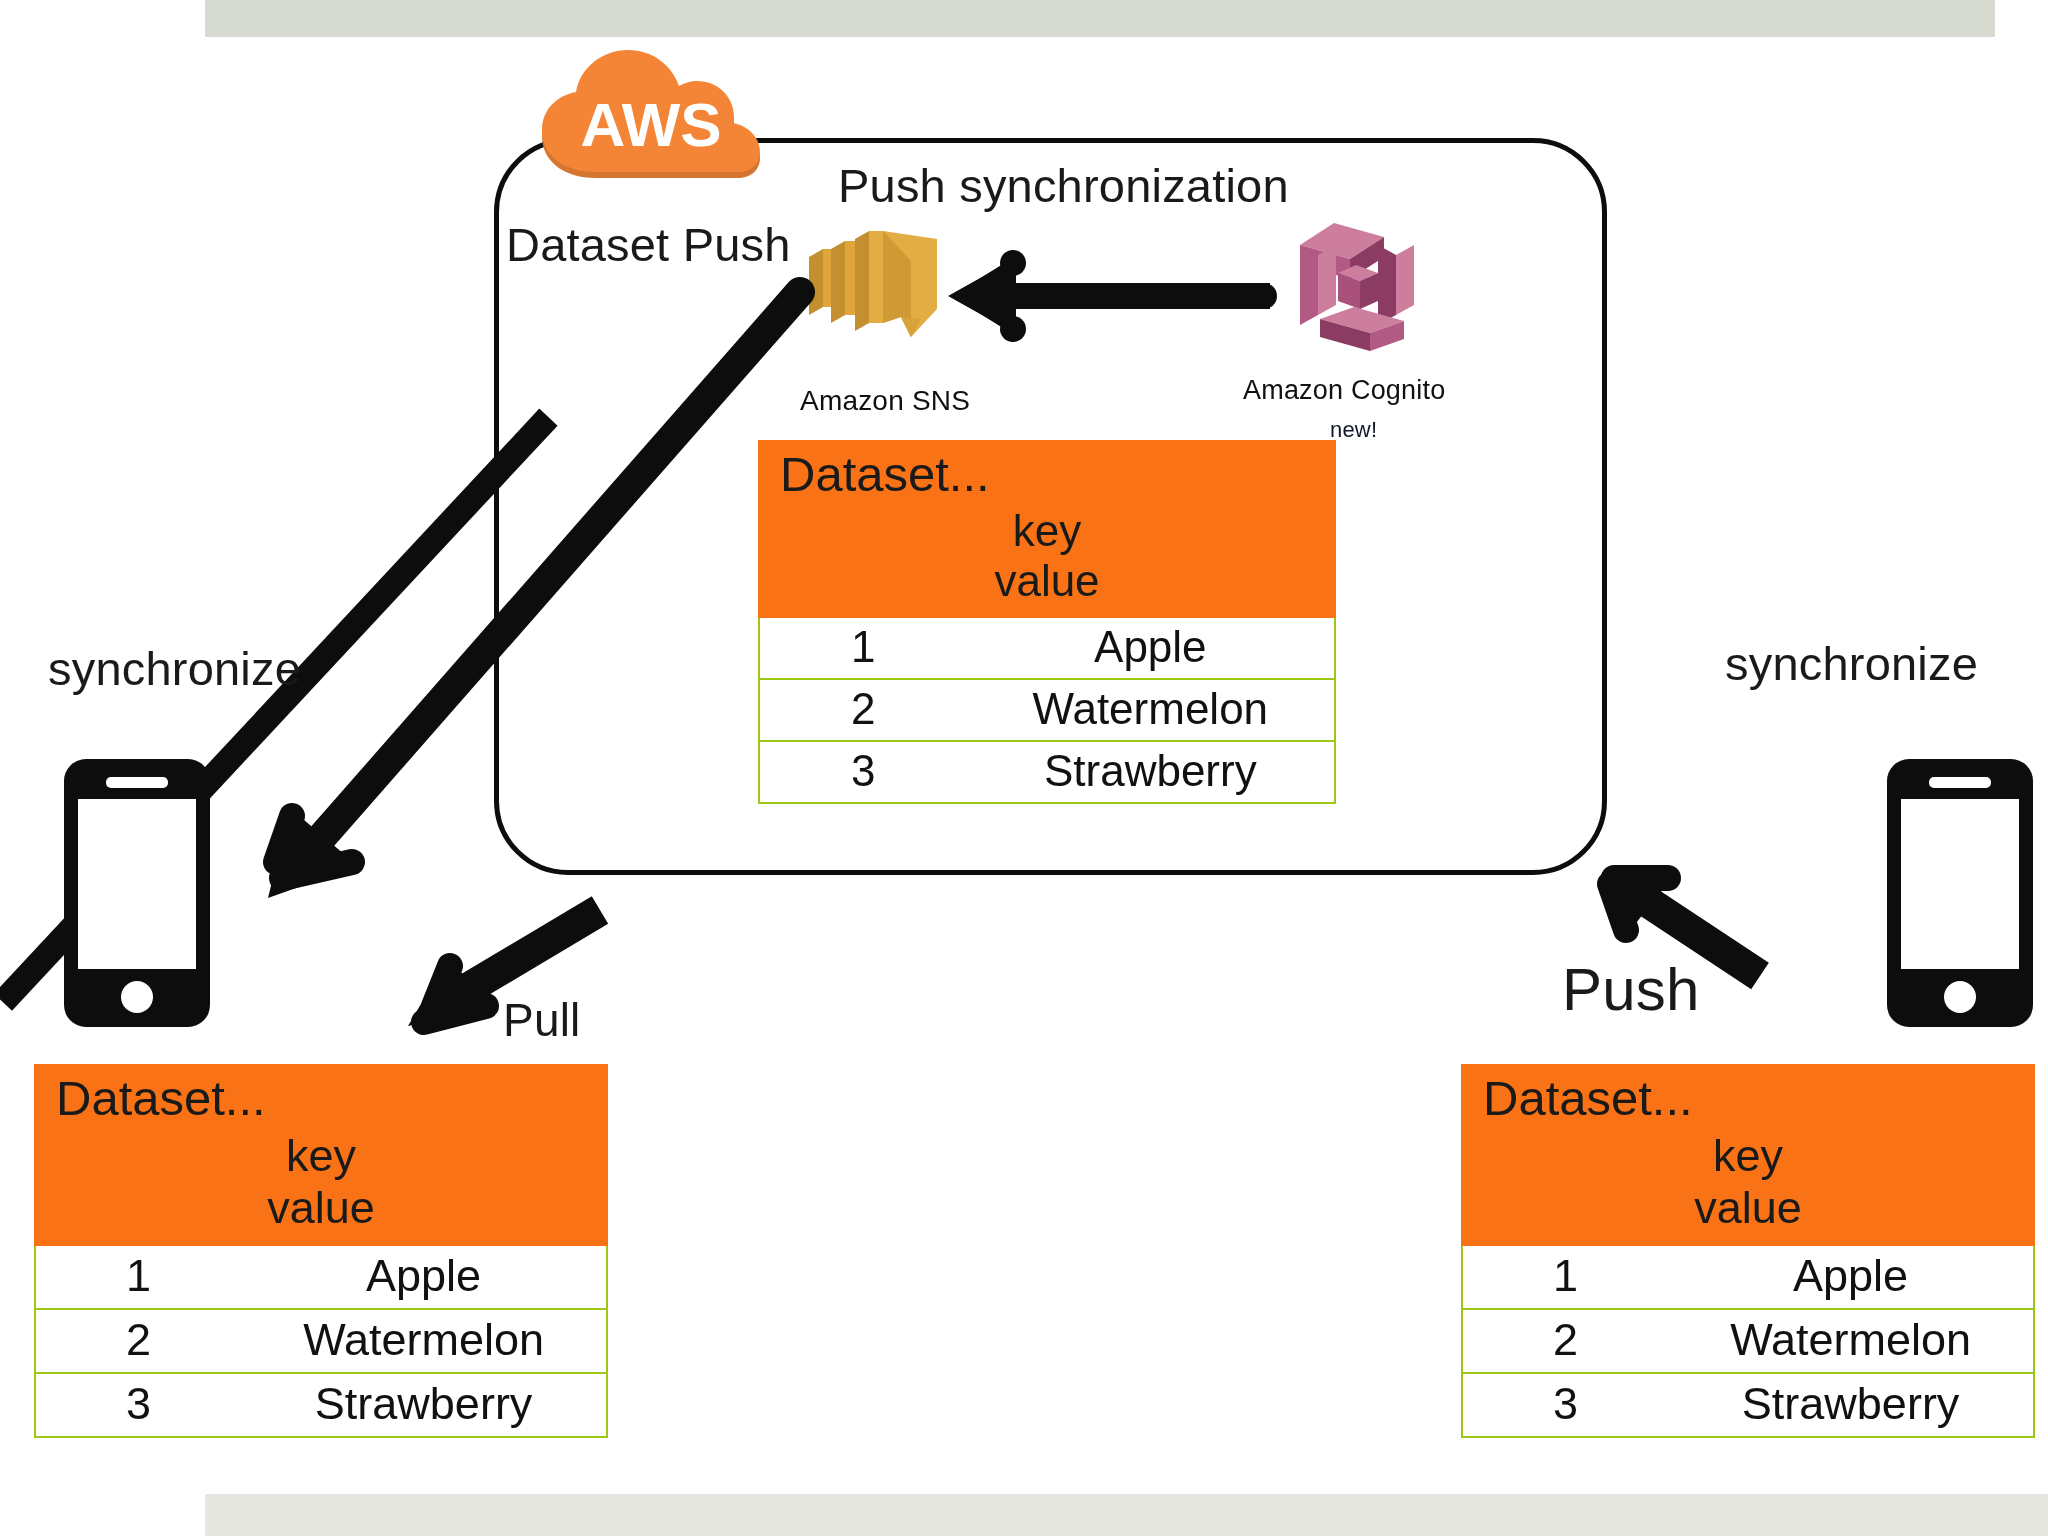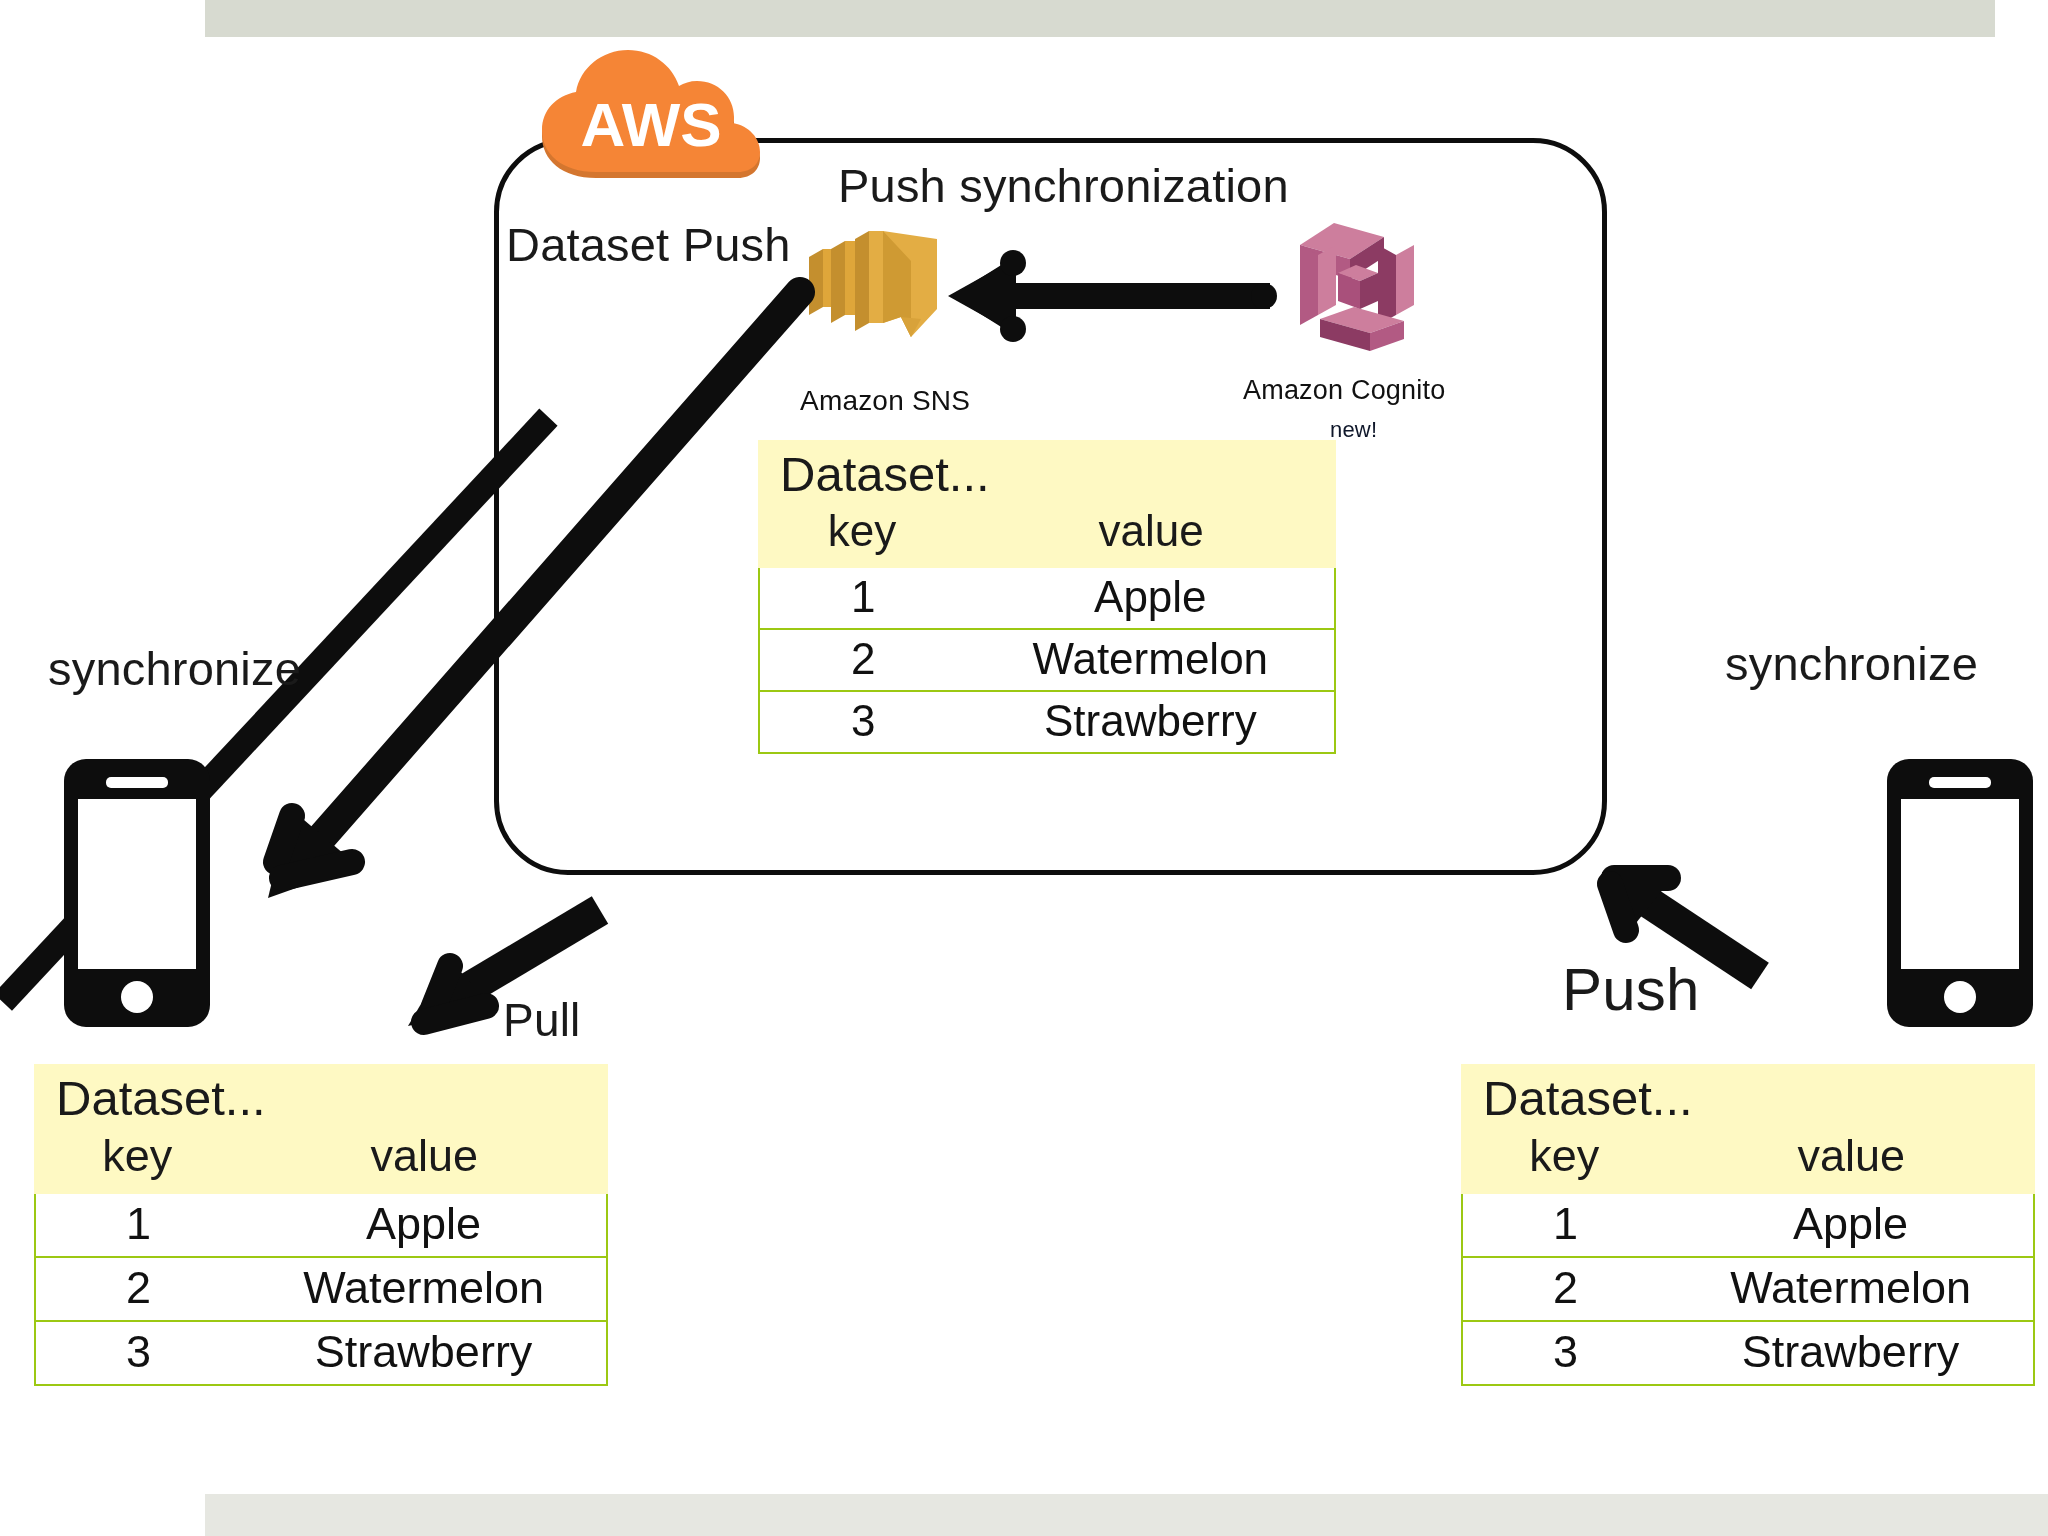--- a/index.html
+++ b/index.html
@@ -156,33 +156,34 @@
     height: 1536px;
     pointer-events: none;
   }
 
   
   .dataset {
     position: absolute;
     box-sizing: border-box;
   }
   .ds-head {
-    background: #fef9c3;
+    background: #f97316;
     padding: 6px 0 4px 0;
   }
   .ds-title {
     font-size: 49px;
     color: #1a1a1a;
     padding-left: 22px;
     line-height: 1.15;
     white-space: nowrap;
   }
   .ds-colrow {
     display: flex;
     padding: 4px 0 8px 0;
+    flex-direction: column;
   }
   .ds-col-key {
     flex: 0 0 36%;
     text-align: center;
     font-size: 45px;
     color: #1a1a1a;
   }
   .ds-col-val {
     flex: 1 1 auto;
     text-align: center;

